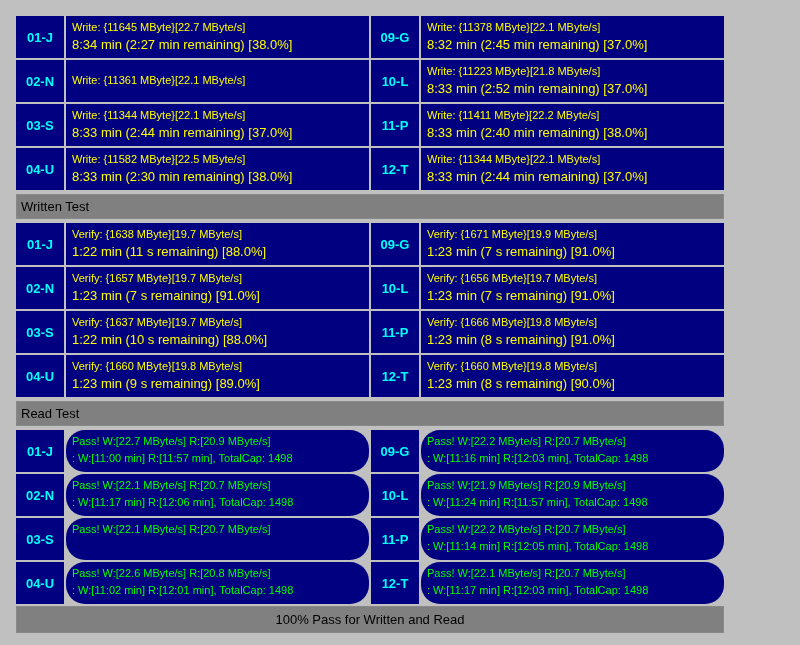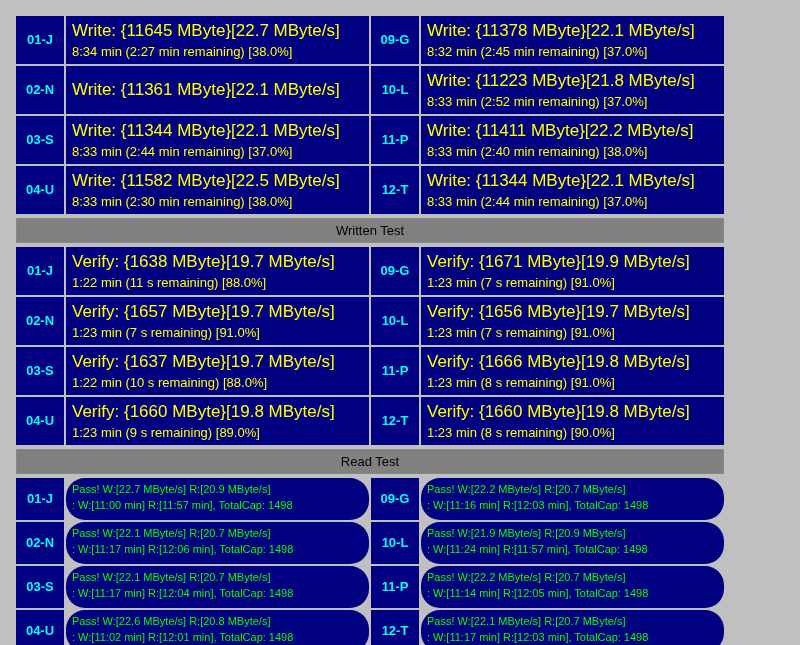--- a/index.html
+++ b/index.html
@@ -23,29 +23,29 @@
       color: #ffffff;
       padding: 3px 6px;
       font-size: 11.5px;
       line-height: 1.4;
       display: flex;
       flex-direction: column;
       justify-content: center;
     }
     .cell .line1 {
       color: #ffff00;
-      font-size: 17px;
+      font-size: 11px;
     }
     .cell .line2 {
       color: #ffff00;
       font-size: 13px;
     }
     .section-divider {
       background: #808080;
-      text-align: center;
+      text-align: left;
       padding: 4px;
       font-size: 13px;
       color: #000000;
       font-weight: normal;
       margin: 4px 0;
       border: 1px solid #888;
     }
     .status-bar {
       background: #808080;
       text-align: center;
@@ -186,21 +186,21 @@
     <div class="all-rows" id="pass-rows">
         <div class="id-cell">01-J</div>
         <div class="pass-cell"><span class="line1">Pass! W:[22.7 MByte/s] R:[20.9 MByte/s]</span><br><span class="line2">: W:[11:00 min] R:[11:57 min], TotalCap: 1498</span></div>
         <div class="id-cell">09-G</div>
         <div class="pass-cell"><span class="line1">Pass! W:[22.2 MByte/s] R:[20.7 MByte/s]</span><br><span class="line2">: W:[11:16 min] R:[12:03 min], TotalCap: 1498</span></div>
         <div class="id-cell">02-N</div>
         <div class="pass-cell"><span class="line1">Pass! W:[22.1 MByte/s] R:[20.7 MByte/s]</span><br><span class="line2">: W:[11:17 min] R:[12:06 min], TotalCap: 1498</span></div>
         <div class="id-cell">10-L</div>
         <div class="pass-cell"><span class="line1">Pass! W:[21.9 MByte/s] R:[20.9 MByte/s]</span><br><span class="line2">: W:[11:24 min] R:[11:57 min], TotalCap: 1498</span></div>
         <div class="id-cell">03-S</div>
-        <div class="pass-cell"><span class="line1">Pass! W:[22.1 MByte/s] R:[20.7 MByte/s]</span><br><span class="line2">: W:[11:17 min] R:[12:04 min], TotalCap: 1498</span></div>
+        <div class="pass-cell"><span class="line1">Pass! W:[22.1 MByte/s] R:[20.7 MByte/s]</span><br></div>
         <div class="id-cell">11-P</div>
         <div class="pass-cell"><span class="line1">Pass! W:[22.2 MByte/s] R:[20.7 MByte/s]</span><br><span class="line2">: W:[11:14 min] R:[12:05 min], TotalCap: 1498</span></div>
         <div class="id-cell">04-U</div>
         <div class="pass-cell"><span class="line1">Pass! W:[22.6 MByte/s] R:[20.8 MByte/s]</span><br><span class="line2">: W:[11:02 min] R:[12:01 min], TotalCap: 1498</span></div>
         <div class="id-cell">12-T</div>
         <div class="pass-cell"><span class="line1">Pass! W:[22.1 MByte/s] R:[20.7 MByte/s]</span><br><span class="line2">: W:[11:17 min] R:[12:03 min], TotalCap: 1498</span></div>
       </div>
     <div class="status-bar">
       <span>100% Pass for Written and Read</span>
     </div>

